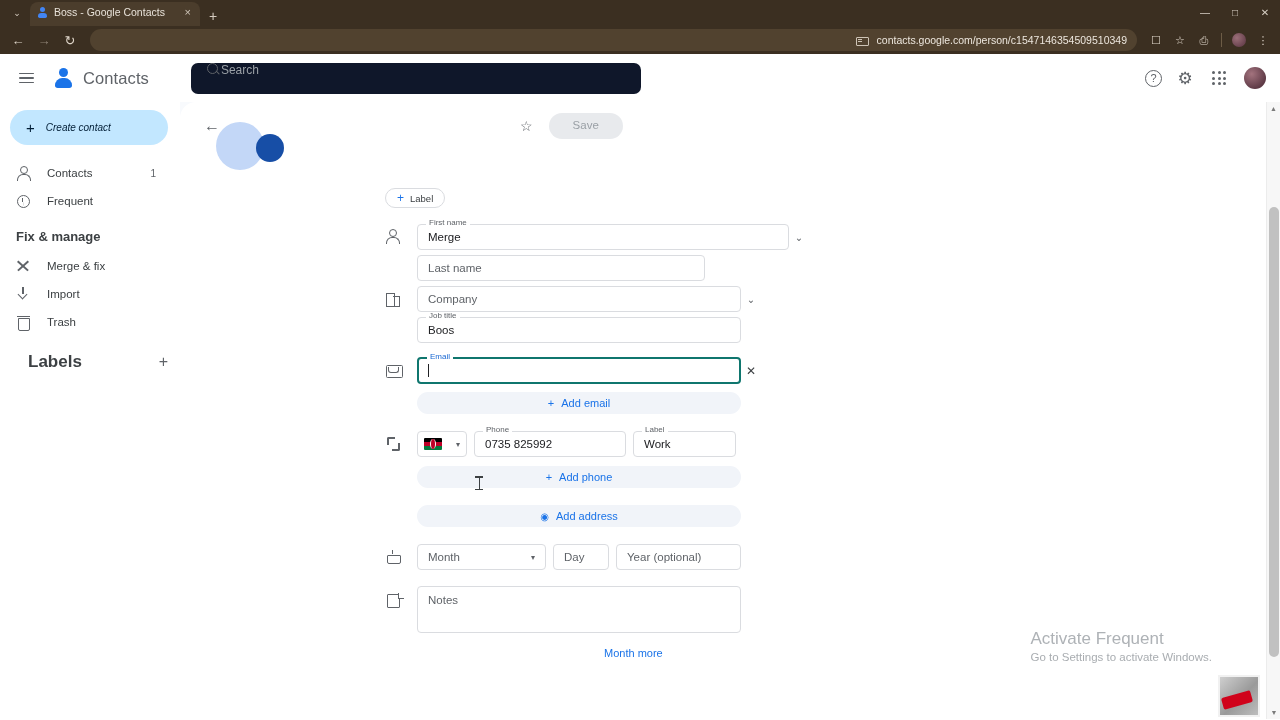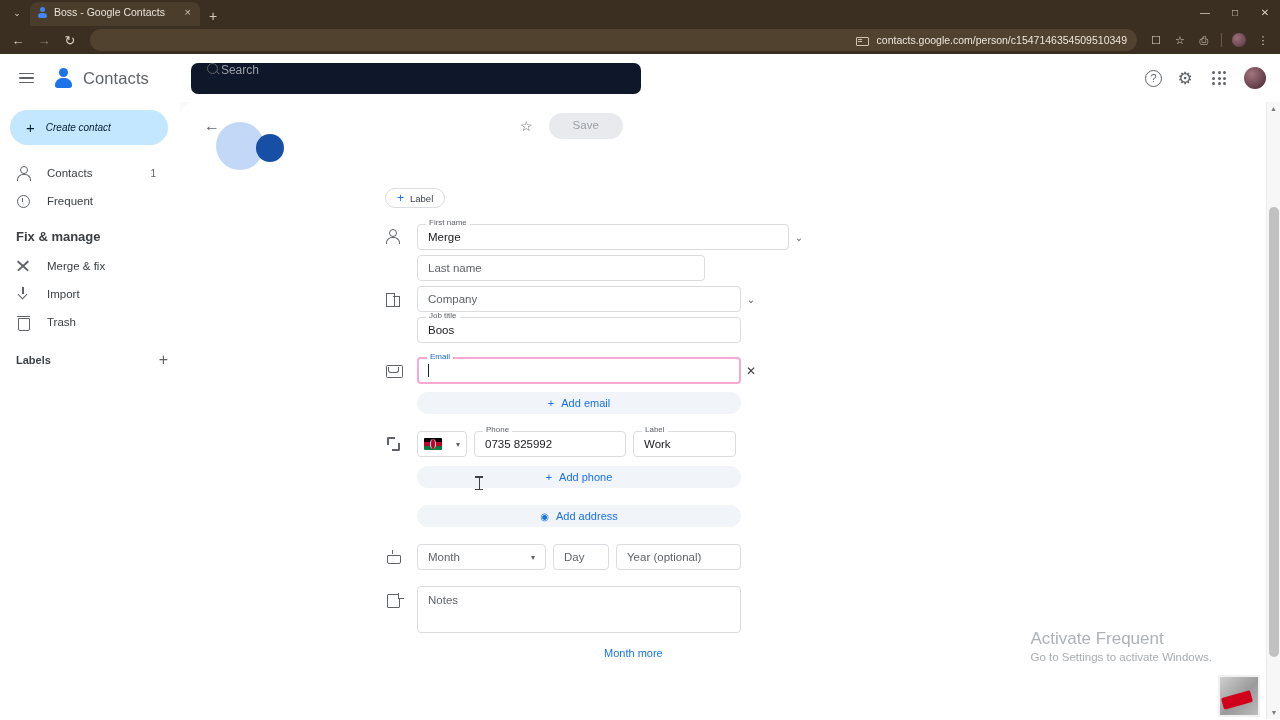--- a/index.html
+++ b/index.html
@@ -128,21 +128,21 @@
   #create-contact .lbl { color: #001d35; font-size: 10px; font-style: italic; }
   .nav-item {
     height: 28px; display: flex; align-items: center; gap: 17px; padding: 0 12px 0 16px;
     border-radius: 0 14px 14px 0; margin-right: 12px; color: #3c4043; font-size: 11.5px;
   }
   .nav-item .ic { width: 14px; height: 14px; flex: 0 0 14px; position: relative; color: #5f6368; }
   .nav-item .txt { flex: 1; }
   .nav-item .cnt { color: #5f6368; font-size: 10px; }
   .nav-section { font-size: 13px; color: #3c4043; font-weight: bold; padding: 14px 0 8px 16px; }
   #labels-row { display: flex; align-items: center; padding: 16px 12px 0 16px; }
-  #labels-row .lbl { font-size: 11px; color: #3c4043; font-weight: bold; flex: 1; }
+  #labels-row .lbl { font-size: 17px; color: #3c4043; font-weight: bold; flex: 1; margin-left: 12px; }
   #labels-row .add { color: #5f6368; font-size: 16px; line-height: 1; }
 
   
   .ic-person::before { content:""; position:absolute; left:4px; top:0; width:6px; height:6px; border:1.3px solid currentColor; border-radius:50%; }
   .ic-person::after { content:""; position:absolute; left:1px; top:7.5px; width:12px; height:6px; border:1.3px solid currentColor; border-bottom:none; border-radius:6px 6px 0 0; }
   .ic-clock::before { content:""; position:absolute; left:1px; top:1px; width:11px; height:11px; border:1.3px solid currentColor; border-radius:50%; }
   .ic-clock::after { content:""; position:absolute; left:6px; top:3.5px; width:1.2px; height:4px; background: currentColor; box-shadow: 1px 4px 0 -0.4px currentColor; }
   .ic-box::before { content:""; position:absolute; left:1px; top:1px; width:12px; height:12px; border:1.3px solid currentColor; border-radius:2px; }
   .ic-box::after { content:""; position:absolute; left:5px; top:4.5px; width:4px; height:4px; border-right:1.3px solid currentColor; border-bottom:1.3px solid currentColor; transform: rotate(45deg); }
   .ic-wrench::before { content:""; position:absolute; left:0; top:6px; width:14px; height:1.6px; background: currentColor; transform: rotate(-42deg); }
@@ -193,21 +193,21 @@
   .form-row { display: flex; align-items: center; margin-bottom: 5px; }
   .row-icon { width: 20px; flex: 0 0 20px; height: 16px; position: relative; color: #5f6368;
     margin-right: 12px; }
   .row-icon.blank { opacity: 0; }
 
   .field {
     position: relative; height: 26px; border: 1px solid #dadce0; border-radius: 4px;
     background: #fff; display: flex; align-items: center; padding: 0 10px;
   }
   .field.filled { border-color: #dadce0; }
-  .field.focused { border: 2px solid #f9a8d4; padding-left: 8px; }
+  .field.focused { border: 2px solid #0f766e; padding-left: 8px; }
   .field .fl {
     position: absolute; top: -6px; left: 8px; background: #fff; padding: 0 3px;
     font-size: 8px; color: #5f6368; line-height: 1;
   }
   .field.focused .fl { color: #1967d2; }
   .field .val { font-size: 11.5px; color: #202124; }
   .field .ph { font-size: 11.5px; color: #5f6368; }
   .caret { width: 1px; height: 13px; background: #202124; margin-left: 1px; }
 
   .chev { width: 20px; flex: 0 0 20px; text-align: center; color: #5f6368; font-size: 10px; }

